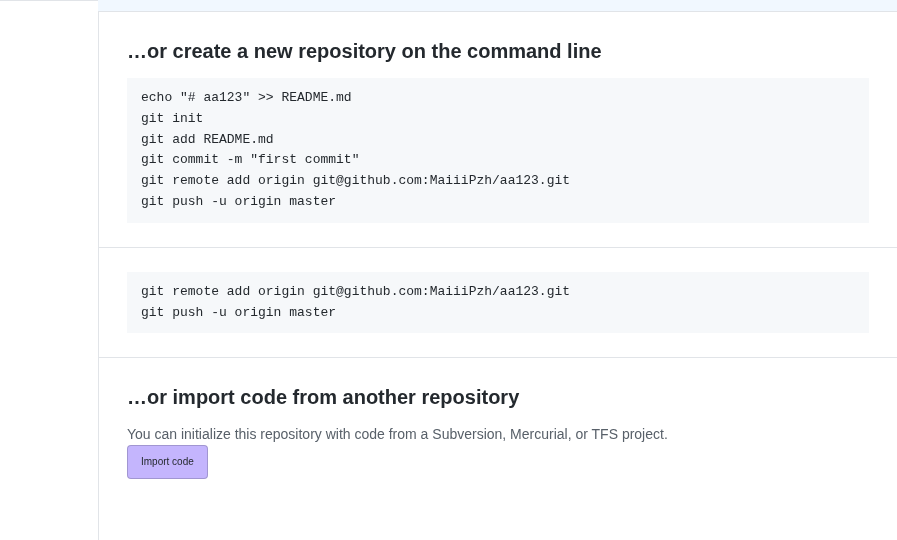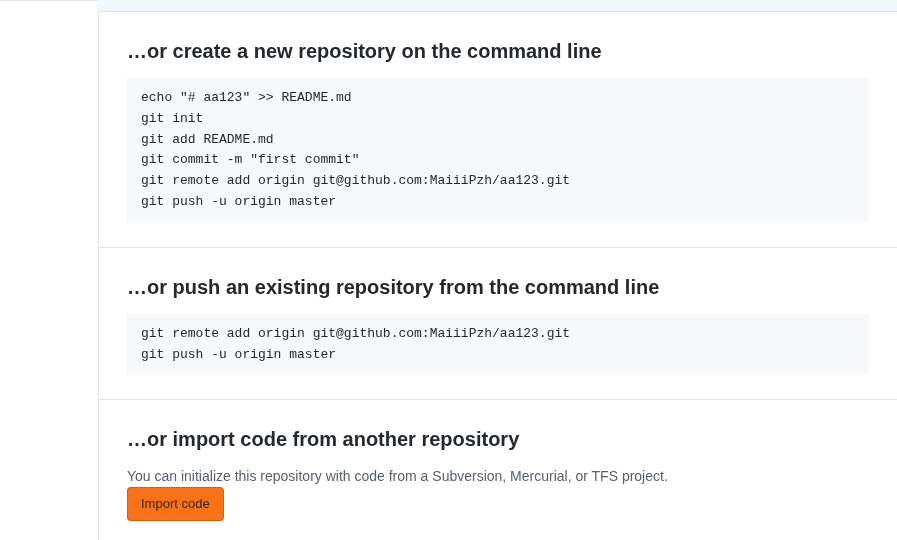--- a/index.html
+++ b/index.html
@@ -68,25 +68,25 @@
       white-space: pre;
       overflow-x: auto;
     }
     .description-text {
       color: #586069;
       font-size: 14px;
     }
     .btn {
       display: inline-block;
       padding: 6px 13px;
-      font-size: 13px;
+      font-size: 10px;
       font-weight: 500;
       line-height: 20px;
       color: #24292e;
-      background: #f97316;
+      background: #c4b5fd;
       border: 1px solid rgba(27,31,35,0.2);
       border-radius: 4px;
       cursor: pointer;
       user-select: none;
     }
   </style>
 </head>
 <body>
 
 <div class="page-container">
@@ -99,21 +99,20 @@
       <h2 class="section-heading">…or create a new repository on the command line</h2>
       <div class="code-block">echo "# aa123" &gt;&gt; README.md
 git init
 git add README.md
 git commit -m "first commit"
 git remote add origin git@github.com:MaiiiPzh/aa123.git
 git push -u origin master</div>
     </div>
 
     <div class="section">
-      <h2 class="section-heading">…or push an existing repository from the command line</h2>
       <div class="code-block">git remote add origin git@github.com:MaiiiPzh/aa123.git
 git push -u origin master</div>
     </div>
 
     <div class="section">
       <h2 class="section-heading">…or import code from another repository</h2>
       <p class="description-text">You can initialize this repository with code from a Subversion, Mercurial, or TFS project.</p>
       <button class="btn">Import code</button>
     </div>
 

